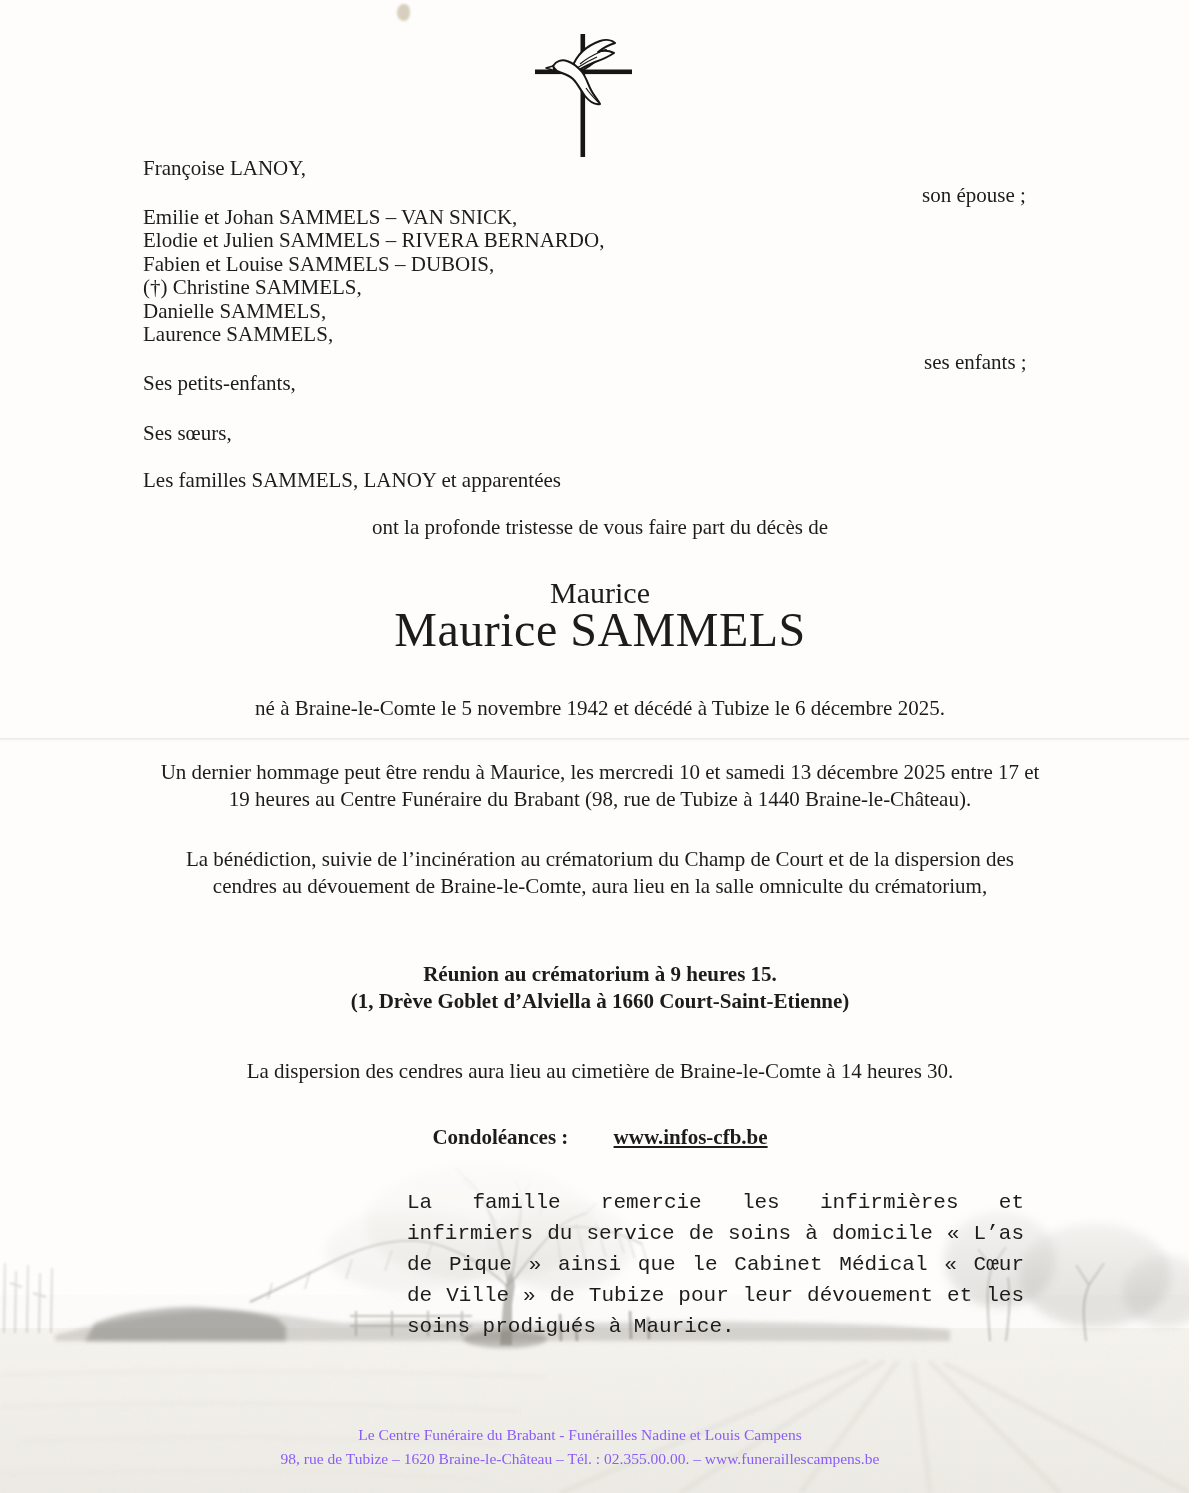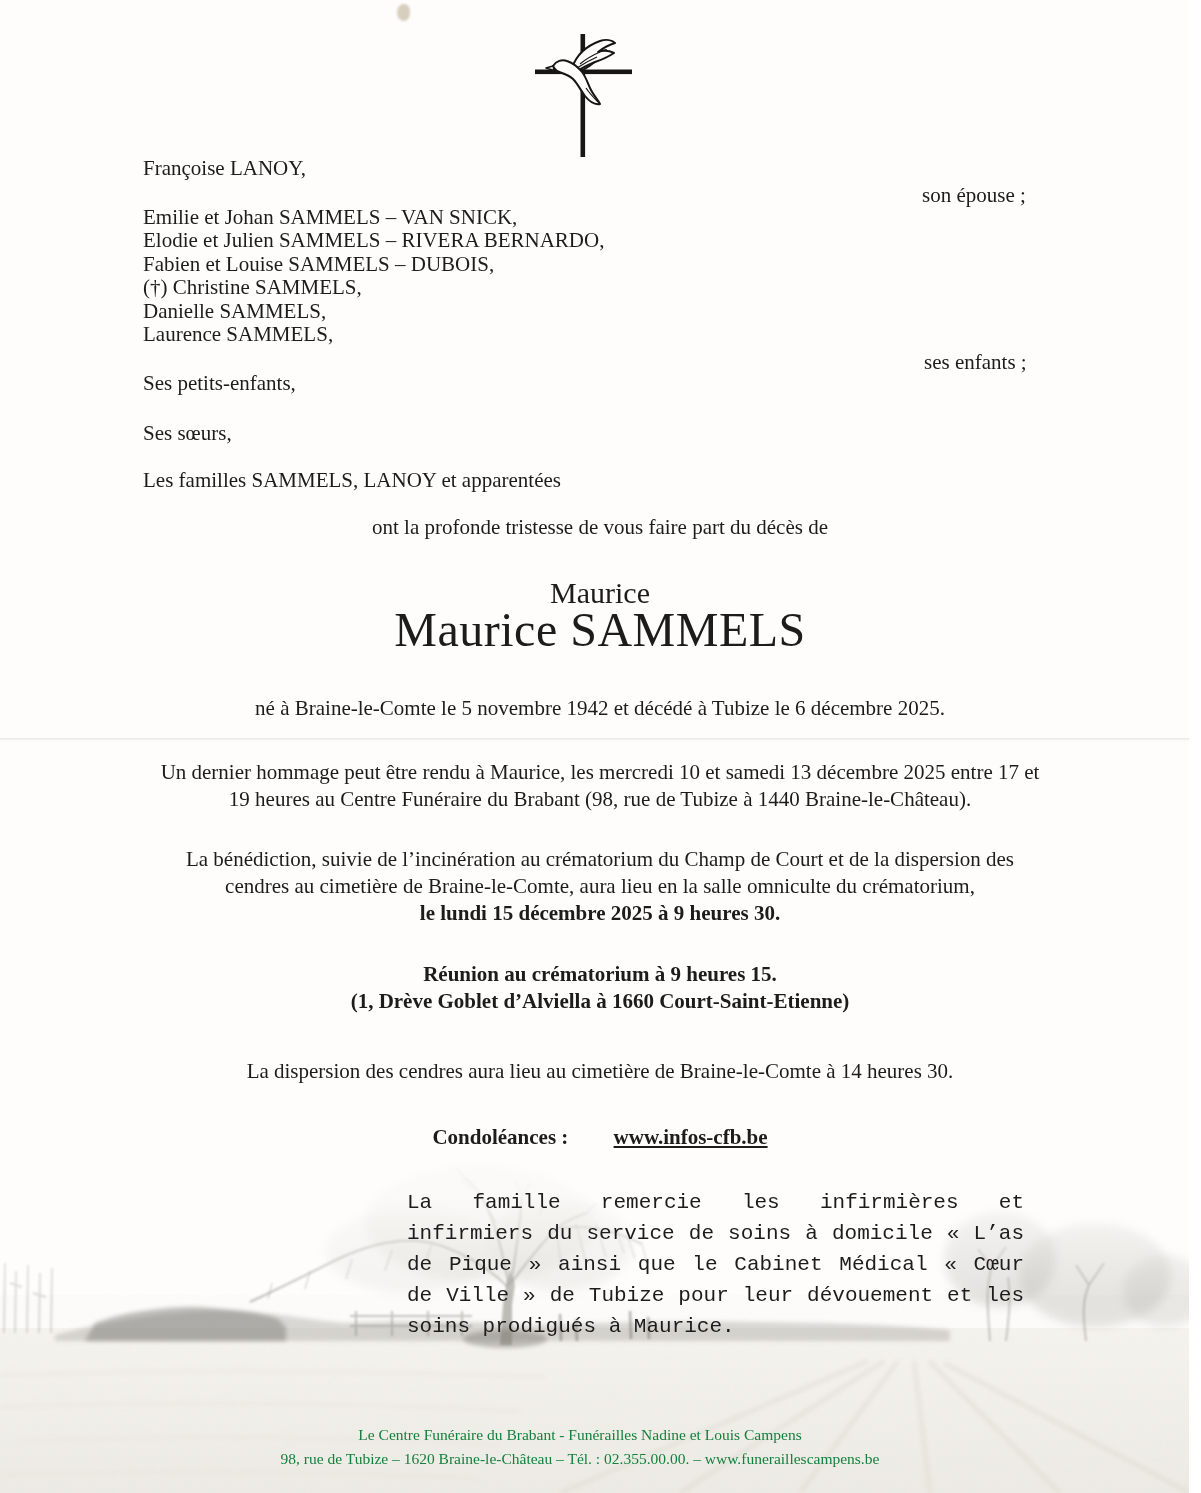--- a/index.html
+++ b/index.html
@@ -17,21 +17,21 @@
   .bold{font-weight:bold;}
   .right-label{position:absolute;font-size:21px;line-height:23.4px;white-space:nowrap;}
   .civility{position:absolute;left:15px;width:1170px;text-align:center;font-size:30px;line-height:34px;}
   .deceased{position:absolute;left:15px;width:1170px;text-align:center;font-size:48px;line-height:46px;letter-spacing:.5px;}
   .thanks{
     position:absolute;left:407px;top:1187px;width:617px;
     font-size:21px;line-height:31px;text-align:justify;white-space:normal;font-family:Liberation Mono, monospace;
   }
   .footer{
     position:absolute;left:0;top:1423px;width:1160px;text-align:center;
-    font-size:15.5px;line-height:24px;color:#15803d;z-index:3;
+    font-size:15.5px;line-height:24px;color:#8b5cf6;z-index:3;
   }
   .cond-url{font-weight:bold;text-decoration:underline;margin-left:40px;}
   .fold{
     position:absolute;left:0;top:738px;width:1201px;height:3px;z-index:1;
     background:linear-gradient(to bottom,rgba(186,180,168,.30),rgba(255,255,255,.0));
   }
   .smudge{
     position:absolute;left:397px;top:4px;width:13px;height:17px;
     background:#cbc0aa;border-radius:60% 50% 55% 60%;opacity:.75;filter:blur(1px);
   }
@@ -213,22 +213,21 @@
   <div class="deceased z2" style="top:607px">Maurice SAMMELS</div>
   <div class="para z2" style="top:695px">né à Braine-le-Comte le 5 novembre 1942 et décédé à Tubize le 6 décembre 2025.</div>
 
   <div class="para z2" style="top:759px">
     <div>Un dernier hommage peut être rendu à Maurice, les mercredi 10 et samedi 13 décembre 2025 entre 17 et</div>
     <div>19 heures au Centre Funéraire du Brabant (98, rue de Tubize à 1440 Braine-le-Château).</div>
   </div>
 
   <div class="para z2" style="top:846px">
     <div>La bénédiction, suivie de l’incinération au crématorium du Champ de Court et de la dispersion des</div>
-    <div>cendres au cimetière de Braine-le-Comte, aura lieu en la salle omniculte du crématorium,</div>
-    <div class="bold">le lundi 15 décembre 2025 à 9 heures 30.</div>
+    <div>cendres au dévouement de Braine-le-Comte, aura lieu en la salle omniculte du crématorium,</div>
   </div>
 
   <div class="para bold z2" style="top:961px">
     <div>Réunion au crématorium à 9 heures 15.</div>
     <div>(1, Drève Goblet d’Alviella à 1660 Court-Saint-Etienne)</div>
   </div>
 
   <div class="para z2" style="top:1058px">La dispersion des cendres aura lieu au cimetière de Braine-le-Comte à 14 heures 30.</div>
 
   <div class="para z2" style="top:1124px">

